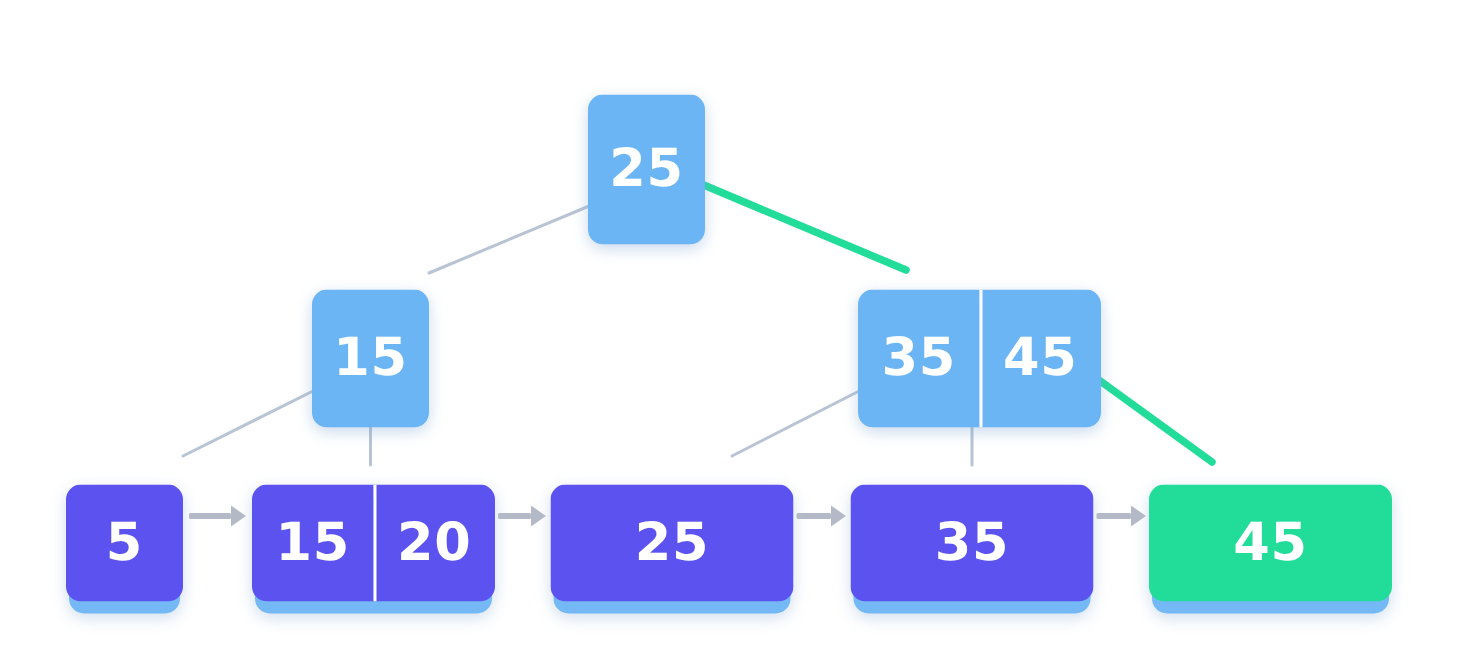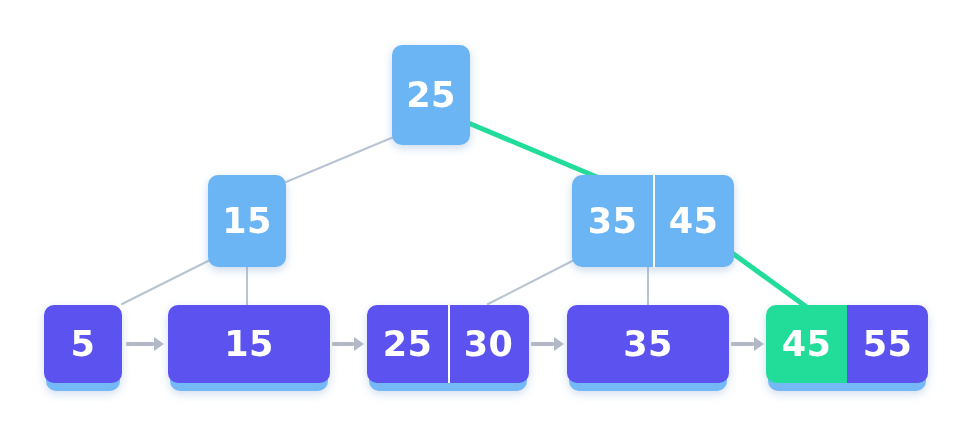--- a/index.html
+++ b/index.html
@@ -32,20 +32,21 @@
   }
 
   
   .node {
     position: absolute;
     display: flex;
     flex-direction: row;
     border-radius: 10px;
     overflow: visible;
     box-sizing: border-box;
+    margin-top: 18px;
   }
 
   .node-inner {
     display: flex;
     flex-direction: row;
     border-radius: 10px;
     overflow: hidden;
     width: 100%;
     height: 100%;
     position: relative;
@@ -162,40 +163,39 @@
       <div class="node node-leaf" style="left: 44px; top: 305px; width: 78px; height: 78px;">
         <div class="leaf-under"></div>
         <div class="node-inner">
           <div class="cell">5</div>
         </div>
       </div>
       <div class="node node-leaf" style="left: 168px; top: 305px; width: 162px; height: 78px;">
         <div class="leaf-under"></div>
         <div class="node-inner">
           <div class="cell">15</div>
+          <div class="cell">20</div>
         </div>
       </div>
       <div class="node node-leaf" style="left: 367px; top: 305px; width: 162px; height: 78px;">
         <div class="leaf-under"></div>
         <div class="node-inner">
           <div class="cell">25</div>
-          <div class="cell">30</div>
         </div>
       </div>
       <div class="node node-leaf" style="left: 567px; top: 305px; width: 162px; height: 78px;">
         <div class="leaf-under"></div>
         <div class="node-inner">
           <div class="cell">35</div>
         </div>
       </div>
       <div class="node node-leaf" style="left: 766px; top: 305px; width: 162px; height: 78px;">
         <div class="leaf-under"></div>
         <div class="node-inner">
           <div class="cell cell-highlight">45</div>
-          <div class="cell">55</div>
         </div>
       </div>
     </div>
   <div id="sibling-layer">
       <div class="sib-arrow" style="left: 126px; top: 337px; width: 38px;">
         <div class="shaft"></div>
         <div class="head"></div>
       </div>
       <div class="sib-arrow" style="left: 332px; top: 337px; width: 32px;">
         <div class="shaft"></div>

